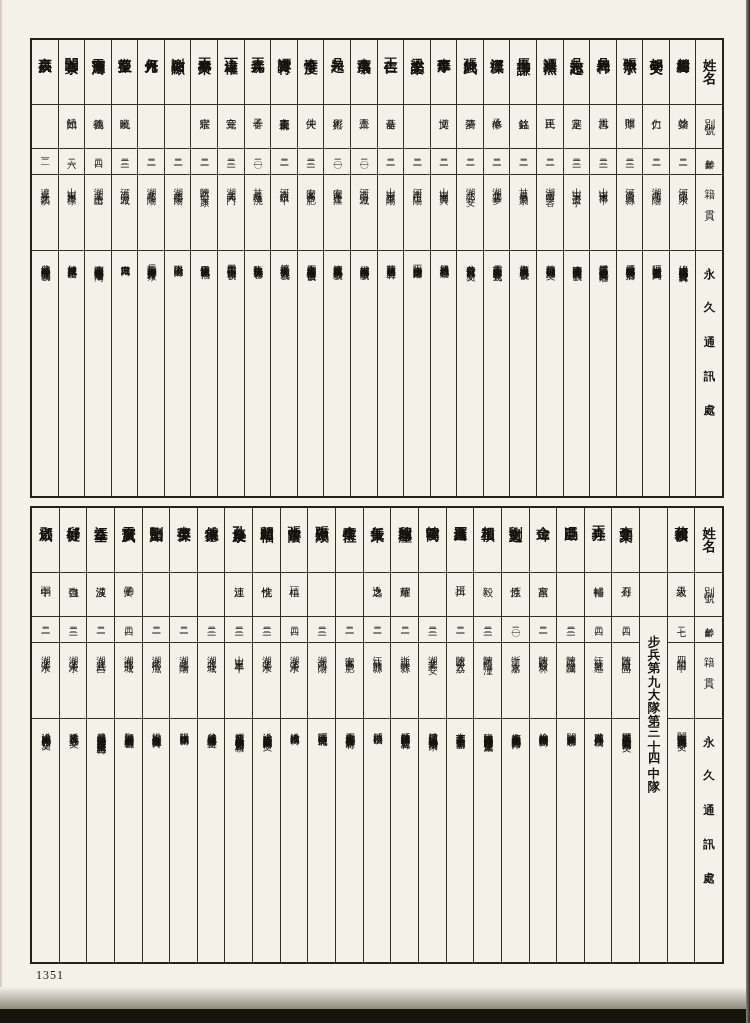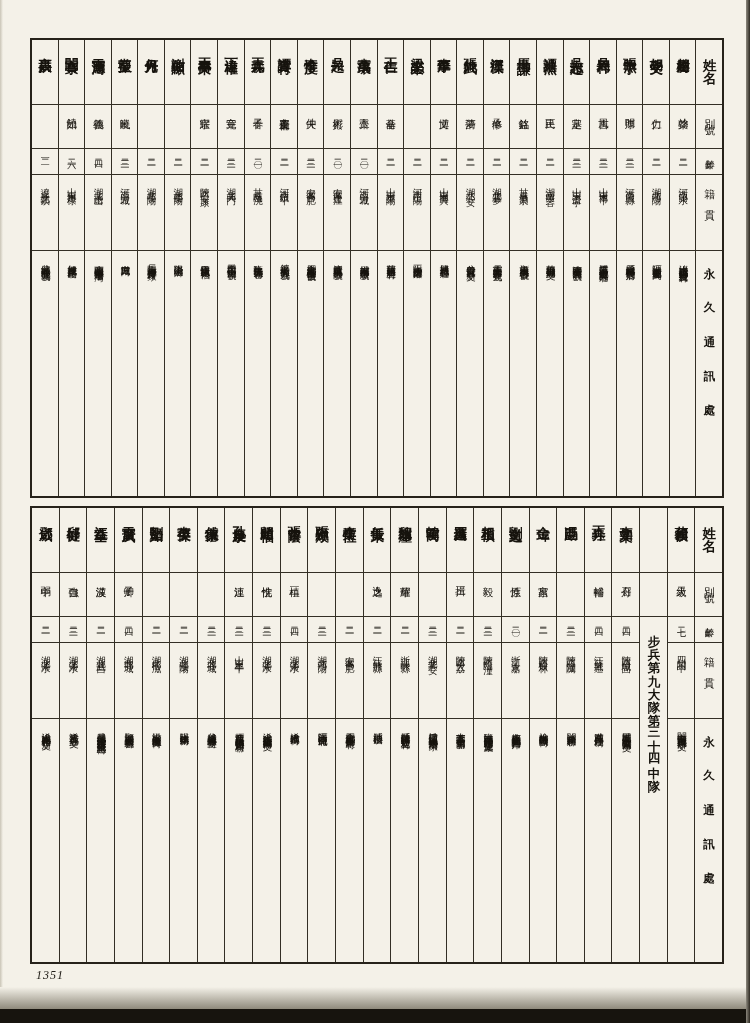--- a/index.html
+++ b/index.html
@@ -53,21 +53,20 @@
   .hdr-age .hv     { font-size: 9.5px; letter-spacing: 0.05em; }
   .hdr-origin .hv  { font-size: 11px;  letter-spacing: 1.9em; }
   .hdr-address .hv { font-size: 11.5px; font-weight: bold; letter-spacing: 3.0em; }
   .page-number {
     position: absolute;
     left: 36px;
     top: 968px;
     font-size: 12px;
     letter-spacing: 1px;
     color: #23201a;
-    font-style: italic;
   }
   .edge-right {
     position: absolute; top: 0; right: 0;
     width: 4px; height: 100%;
     background: linear-gradient(to left, #2c2820, #8d897e);
   }
   .edge-bottom-fade {
     position: absolute; left: 0; bottom: 14px;
     width: 100%; height: 22px;
     background: linear-gradient(#f4f1e8, #8f8a7c);

